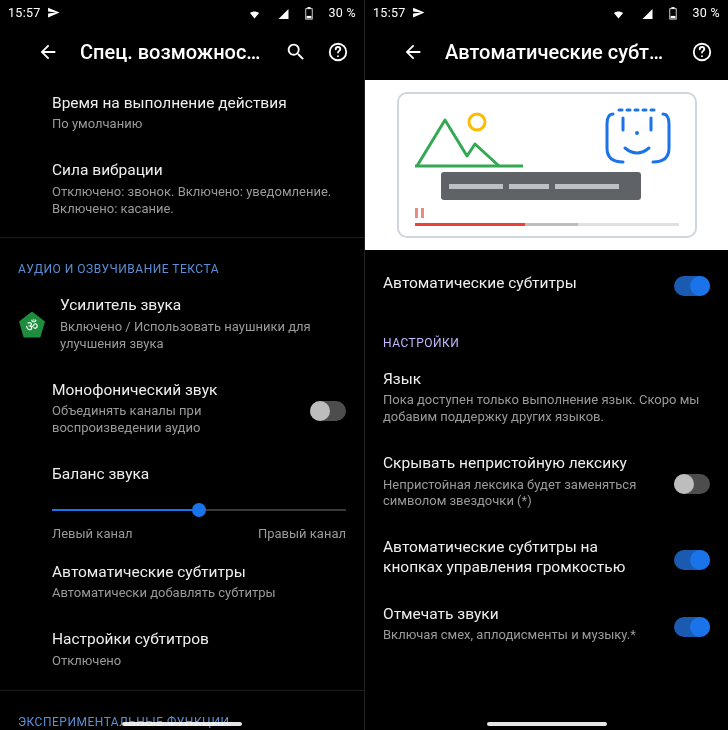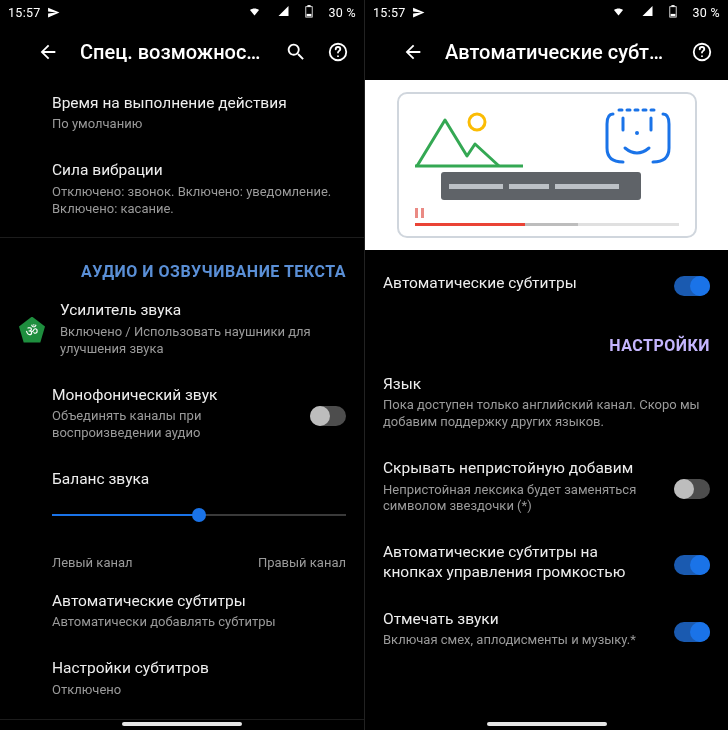--- a/index.html
+++ b/index.html
@@ -3,30 +3,30 @@
 <meta charset="utf-8">
 <style>
   * { box-sizing: border-box; margin: 0; padding: 0; }
   html, body { width: 728px; height: 730px; background: #fff; font-family: Roboto, "Segoe UI", Arial, sans-serif; overflow: hidden; }
   .wrap { display: flex; width: 728px; height: 730px; }
   .phone { width: 364px; height: 730px; background: #000; color: #fff; position: relative; overflow: hidden; }
   .phone + .phone { border-left: 1px solid #222; }
 
   
   .status { height: 24px; display: flex; align-items: center; justify-content: space-between; padding: 0 8px; font-size: 12.5px; letter-spacing: .3px; }
-  .status .right { display: flex; align-items: flex-start; gap: 15px; }
+  .status .right { display: flex; align-items: flex-end; gap: 15px; }
   .ic { display:inline-flex; }
 
   
   .appbar { height: 56px; display: flex; align-items: center; padding: 0 12px 0 10px; gap: 18px; margin-left: 24px; }
   .appbar .title { font-size: 20px; font-weight: 500; flex: 1; white-space: nowrap; overflow: hidden; text-overflow: ellipsis; }
   .appbar .act { display:flex; align-items:center; justify-content:center; width:28px; height:28px; }
   .appbar .acts { margin-left:auto; display:flex; gap:14px; }
 
-  .sectionHead { color: #5a8fd6; font-size: 16px; letter-spacing: .5px; font-weight: 700; padding: 18px 18px 6px 18px; text-transform: uppercase; text-align: right; }
+  .sectionHead { color: #5a8fd6; font-size: 12px; letter-spacing: .5px; font-weight: 400; padding: 18px 18px 6px 18px; text-transform: uppercase; }
   .sectionHead.accent2 { color:#c4b5fd; }
 
   .row { padding: 14px 18px; display:flex; gap:14px; align-items:center; }
   .row .texts { flex:1; min-width:0; }
   .row .ttl { font-size: 15.5px; color:#eee; line-height:1.25; }
   .row .sub { font-size: 13px; color:#9a9a9a; line-height:1.3; margin-top:3px; }
   .row .ctrl { padding-top:4px; }
   .rowIndent { padding-left: 52px; }
 
   .hr { height:1px; background:#1c1c1c; margin: 6px 0; }
@@ -37,21 +37,21 @@
   .toggle.off { background:#4d4d4d; }
   .toggle.off::after { left:0; }
   .toggle.on { background:#1a5ab0; }
   .toggle.on::after { left:16px; background:#1a73e8; }
 
   
   .slider { position:relative; height:32px; padding:0 2px; }
   .sliderTrack { position:absolute; top:15px; left:0; right:0; height:2px; background:#3a3a3a; }
   .sliderFill { position:absolute; top:15px; left:0; height:2px; background:#1a73e8; }
   .sliderThumb { position:absolute; top:9px; width:14px; height:14px; border-radius:50%; background:#1a73e8; }
-  .sliderLabels { display:flex; justify-content:space-between; font-size:13px; color:#9a9a9a; margin-top:24px; }
+  .sliderLabels { display:flex; justify-content:space-between; font-size:13px; color:#9a9a9a; }
 
   
   .ampIcon { display:flex; align-items:center; justify-content:center; width:28px; height:28px; }
   .pentagon { width:26px; height:26px; background:#1e8e3e; clip-path: polygon(50% 0%, 100% 38%, 82% 100%, 18% 100%, 0% 38%); display:flex; align-items:center; justify-content:center; }
   .pentagon .ear { font-size:14px; color:#fff; transform: translateY(1px); }
 
   
   .illu { background:#fff; height:170px; display:flex; align-items:center; justify-content:center; }
   .card { width:300px; height:146px; background:#fff; border:2px solid #d0d6dd; border-radius:10px; position:relative; padding:14px 14px 10px 14px; }
   .mountain { position:absolute; left:16px; top:18px; }
@@ -287,27 +287,27 @@
       <div class="ctrl">
           <div class="toggle on"></div>
         </div>
     </div>
 
     <div class="sectionHead accent2" style="padding-top:26px;">НАСТРОЙКИ</div>
 
     <div class="row">
       <div class="texts">
         <div class="ttl">Язык</div>
-        <div class="sub">Пока доступен только английский канал. Скоро мы добавим поддержку других языков.</div>
-      </div>
-    </div>
-
-    <div class="row">
-      <div class="texts">
-        <div class="ttl">Скрывать непристойную добавим</div>
+        <div class="sub">Пока доступен только выполнение язык. Скоро мы добавим поддержку других языков.</div>
+      </div>
+    </div>
+
+    <div class="row">
+      <div class="texts">
+        <div class="ttl">Скрывать непристойную лексику</div>
         <div class="sub">Непристойная лексика будет заменяться символом звездочки (*)</div>
       </div>
       <div class="ctrl">
           <div class="toggle off"></div>
         </div>
     </div>
 
     <div class="row">
       <div class="texts">
         <div class="ttl">Автоматические субтитры на кнопках управления громкостью</div>

